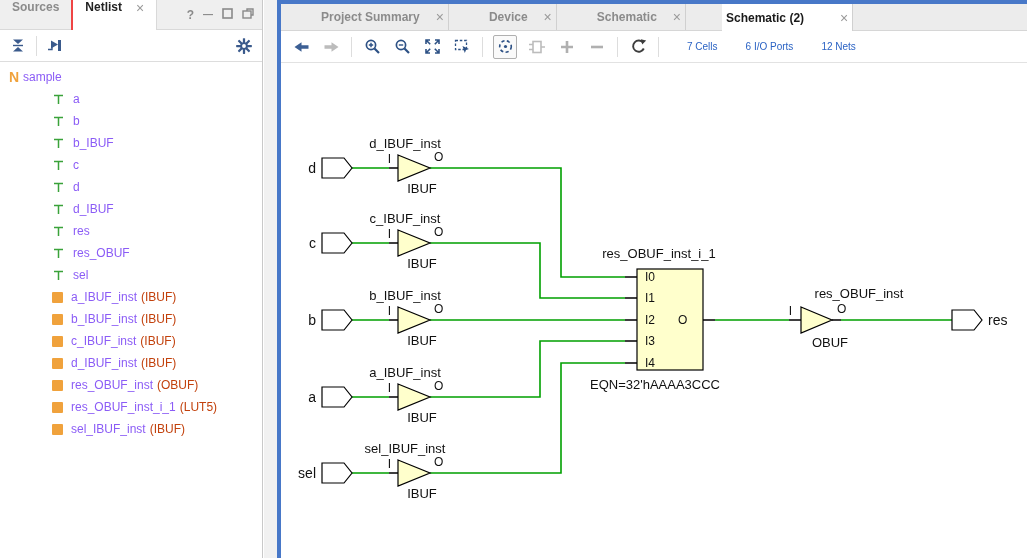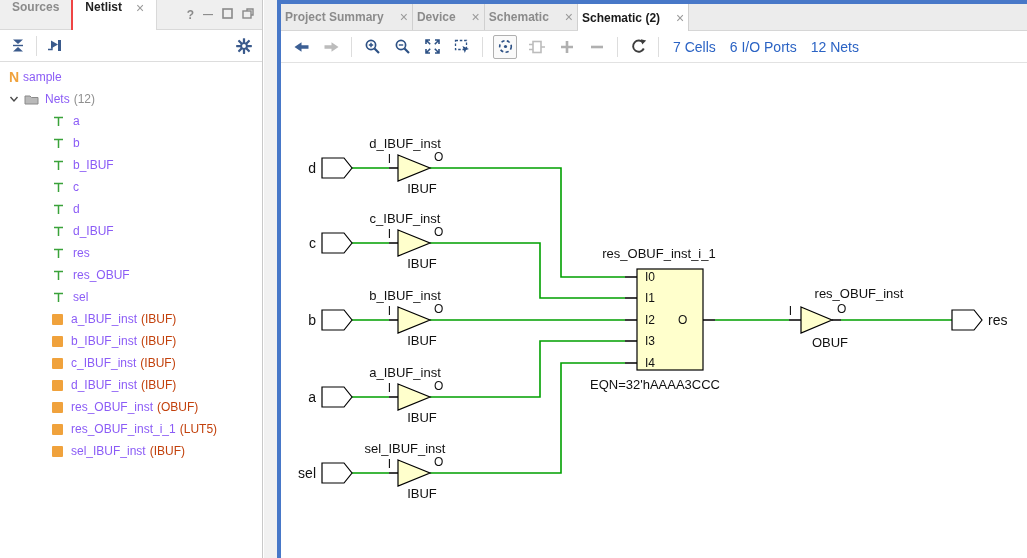--- a/index.html
+++ b/index.html
@@ -34,26 +34,26 @@
   .net-icon{margin-left:52px;margin-right:8px;display:inline-flex;}
   .leaf-icon{width:11px;height:11px;background:var(--leaf-orange);border-radius:1px;margin-left:52px;margin-right:8px;display:inline-block;}
   .indent-root{margin-left:9px;}
 
   
   .panel-gap{position:absolute;left:264px;top:0;width:13px;height:558px;background:#f1f1f1;}
 
   
   .right-panel{position:absolute;left:277px;top:0;width:750px;height:558px;background:#fff;border-left:4px solid var(--accent-blue);border-top:4px solid var(--accent-blue);}
   .rp-tabs{height:27px;background:#ececec;border-bottom:1px solid #d6d6d6;display:flex;align-items:stretch;}
-  .rp-tab{display:flex;align-items:center;padding:0 4px;color:var(--tab-gray);font-weight:bold;border-right:1px solid #d0d0d0;}
+  .rp-tab{display:flex;align-items:center;padding:0 4px;color:var(--tab-gray);font-weight:bold;border-right:1px solid #d0d0d0;margin-left:36px;}
   .rp-tab .close-x{margin-left:16px;}
-  .rp-tab.active{background:#fff;color:#1a1a1a;margin-bottom:-1px;}
+  .rp-tab.active{background:#fff;color:#1a1a1a;margin-bottom:-1px;gap:20px;}
   .rp-toolbar{height:32px;background:#fff;border-bottom:1px solid #e2e2e2;display:flex;align-items:center;padding:0 10px;gap:10px;}
   .sel-box{border:1px solid #b0b0b0;border-radius:2px;background:#fafafa;padding:1px;}
-  .tb-link{color:var(--link-blue);font-size:14px;margin-left:4px;cursor:default;}
+  .tb-link{color:var(--link-blue);font-size:10px;margin-left:18px;cursor:default;}
   .canvas{position:relative;width:746px;height:495px;background:#fff;overflow:hidden;}
   svg text{font-family:"Liberation Sans",sans-serif;fill:#111;}
   .schem-name{font-size:13px;}
   .schem-pin{font-size:12px;}
   .schem-port{font-size:14px;}
   .wire{stroke:var(--wire-green);stroke-width:1.6;fill:none;}
   .stub{stroke:#000;stroke-width:1.4;fill:none;}
   .cell-shape{fill:var(--cell-fill);stroke:#000;stroke-width:1.2;}
   .port-shape{fill:#fff;stroke:#000;stroke-width:1.2;}
 </style>
@@ -112,34 +112,20 @@
             <circle cx="8" cy="8" r="1.7" fill="#fff"></circle>
         </svg>
       </span>
     </div>
 
     <div class="lp-tree">
       <div class="tree-row">
         <span class="n-icon indent-root">N</span>
         <span class="lbl">sample</span>
       </div>
-      <div class="tree-row">
-        <span class="chev">
-            <svg width="12" height="12">
-              <polyline points="2.5,4 6,8 9.5,4" fill="none" stroke="#4a4a4a" stroke-width="1.4"></polyline>
-            </svg>
-          </span>
-        <span class="folder">
-            <svg width="15" height="12">
-              <path d="M1,3 H6 L7.5,4.5 H14 V11 H1 Z" fill="#b9b9b9" stroke="#8a8a8a" stroke-width="1"></path>
-            </svg>
-          </span>
-        <span class="lbl">Nets</span>
-        <span class="count">(12)</span>
-      </div>
 
       <div class="tree-row">
           <span class="net-icon">
             <svg width="13" height="14">
               <path d="M2,3.5 H11 M6.5,3.5 V12" fill="none" stroke="#3aa23a" stroke-width="1.5"></path>
             </svg>
           </span>
           <span class="lbl">a</span>
         </div>
       <div class="tree-row">

